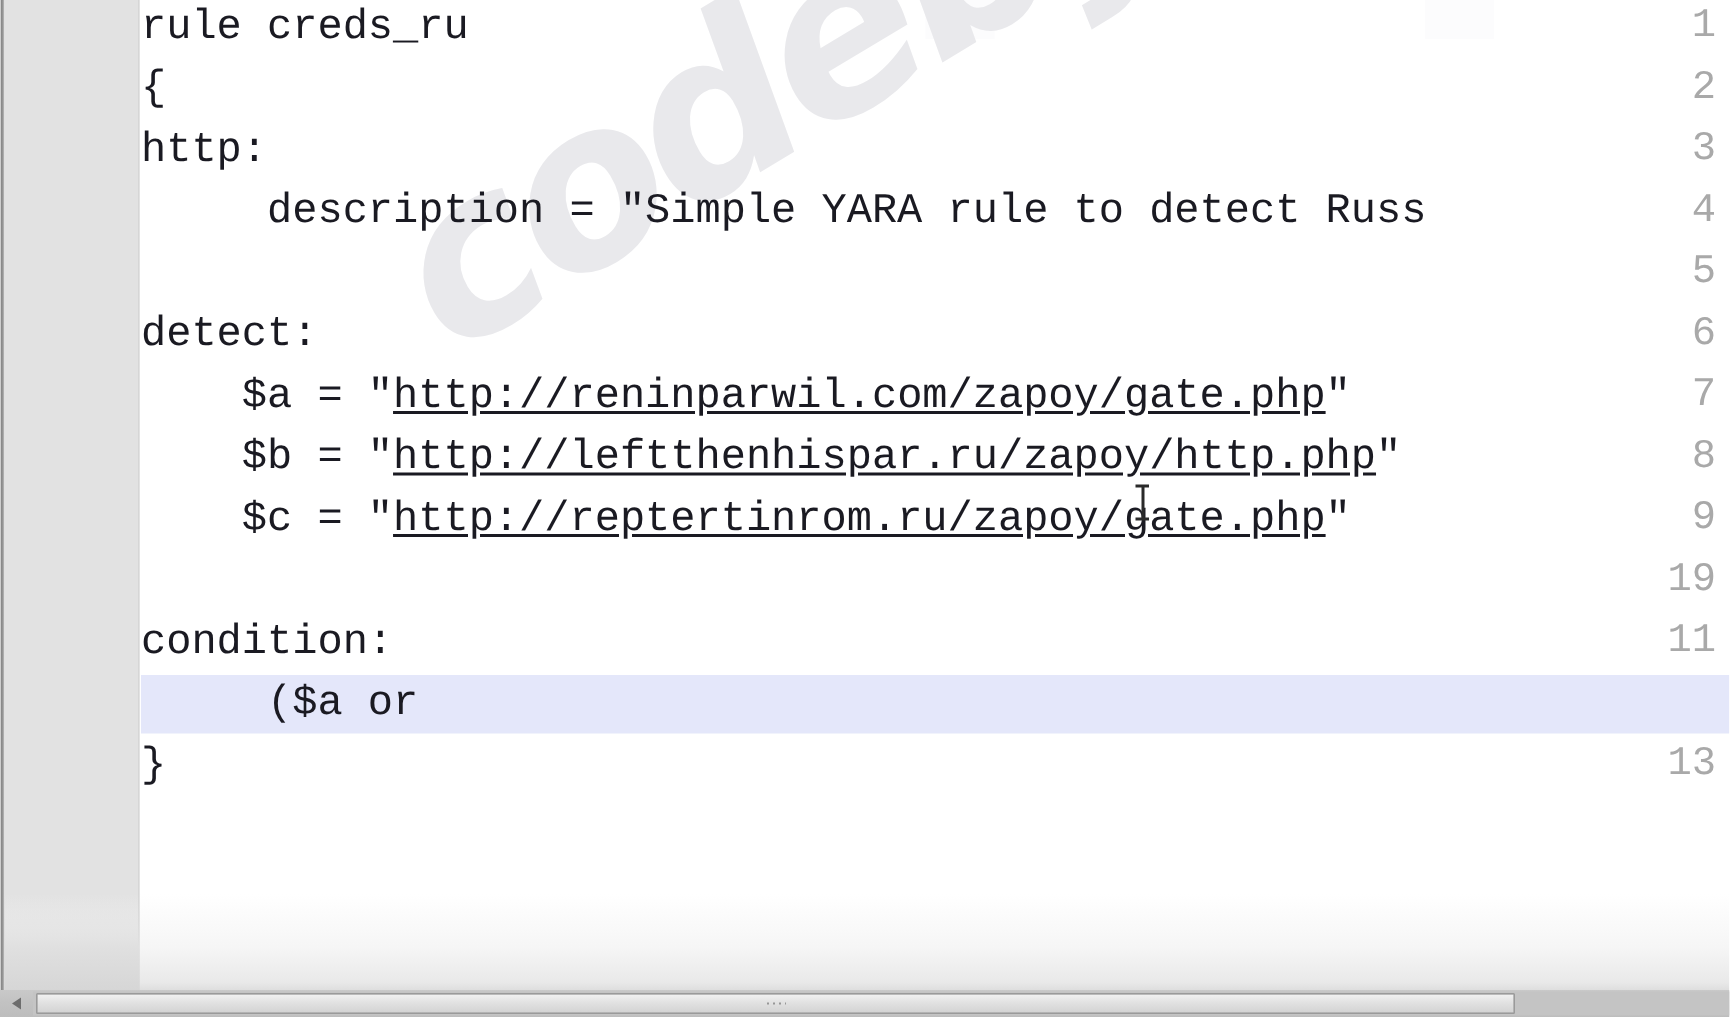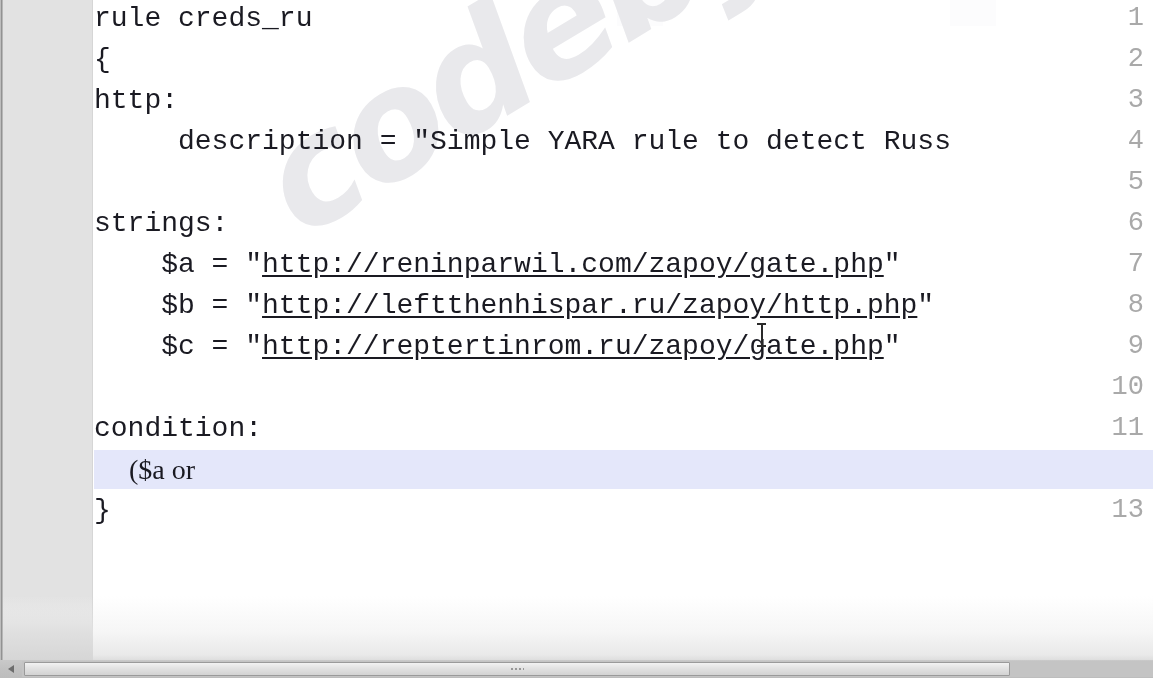--- a/index.html
+++ b/index.html
@@ -272,39 +272,39 @@
     <div id="gutter-numbers">
         <div class="gutter-num" style="top: -2px;">1</div>
         <div class="gutter-num" style="top: 39px;">2</div>
         <div class="gutter-num" style="top: 80px;">3</div>
         <div class="gutter-num" style="top: 121px;">4</div>
         <div class="gutter-num" style="top: 162px;">5</div>
         <div class="gutter-num" style="top: 203px;">6</div>
         <div class="gutter-num" style="top: 244px;">7</div>
         <div class="gutter-num" style="top: 285px;">8</div>
         <div class="gutter-num" style="top: 326px;">9</div>
-        <div class="gutter-num" style="top: 367px;">10</div>
+        <div class="gutter-num" style="top: 367px;">19</div>
         <div class="gutter-num" style="top: 408px;">11</div>
         <div class="gutter-num" style="top: 449px;">12</div>
         <div class="gutter-num" style="top: 490px;">13</div>
       </div>
 
     <div id="code-lines">
         <div class="code-line" style="top: -2px;">rule creds_ru</div>
         <div class="code-line" style="top: 39px;">{</div>
         <div class="code-line" style="top: 80px;">http:</div>
         <div class="code-line" style="top: 121px;">     description = "Simple YARA rule to detect Russ</div>
         <div class="code-line" style="top: 162px;"></div>
-        <div class="code-line" style="top: 203px;">strings:</div>
+        <div class="code-line" style="top: 203px;">detect:</div>
         <div class="code-line" style="top: 244px;"><span>    $a = "</span><span class="lnk">http://reninparwil.com/zapoy/gate.php</span><span>"</span></div>
         <div class="code-line" style="top: 285px;"><span>    $b = "</span><span class="lnk">http://leftthenhispar.ru/zapoy/http.php</span><span>"</span></div>
         <div class="code-line" style="top: 326px;"><span>    $c = "</span><span class="lnk">http://reptertinrom.ru/zapoy/gate.php</span><span>"</span></div>
         <div class="code-line" style="top: 367px;"></div>
         <div class="code-line" style="top: 408px;">condition:</div>
-        <div class="code-line" style="top: 449px; font-family: Liberation Serif, serif;">     ($a or</div>
+        <div class="code-line" style="top: 449px;">     ($a or</div>
         <div class="code-line" style="top: 490px;">}</div>
       </div>
 
     <div id="gutter-fade"></div>
     <div id="bottom-fade"></div>
   </div>
 
   <div id="left-edge-border"></div>
 
   <div id="mouse-caret">

